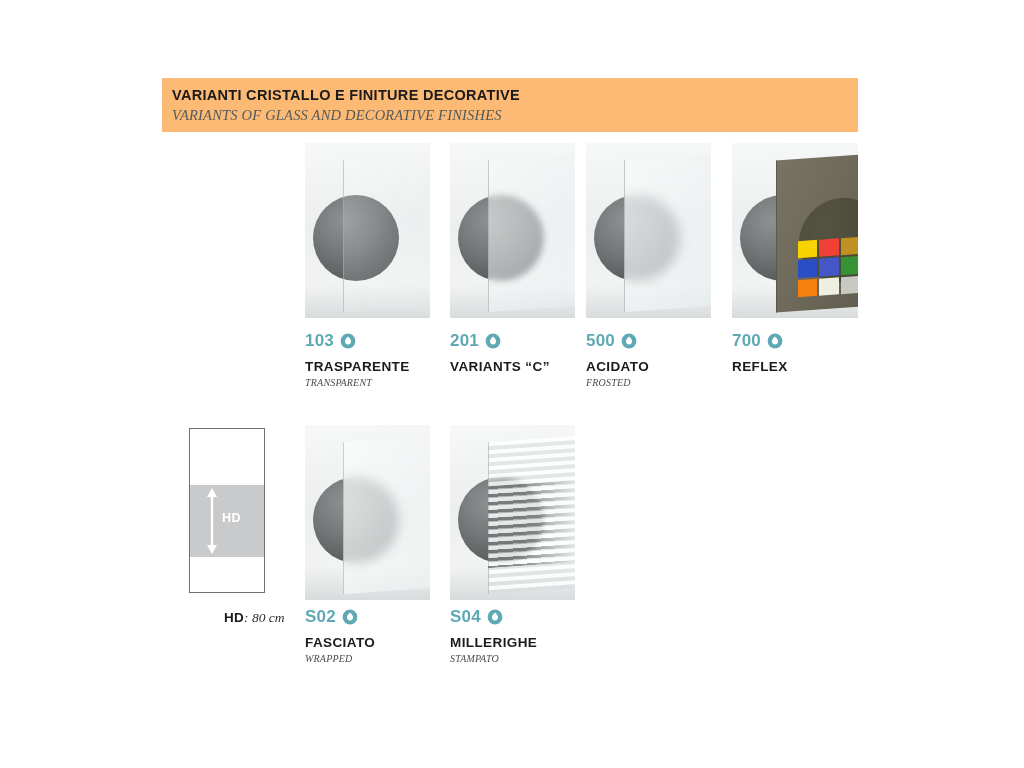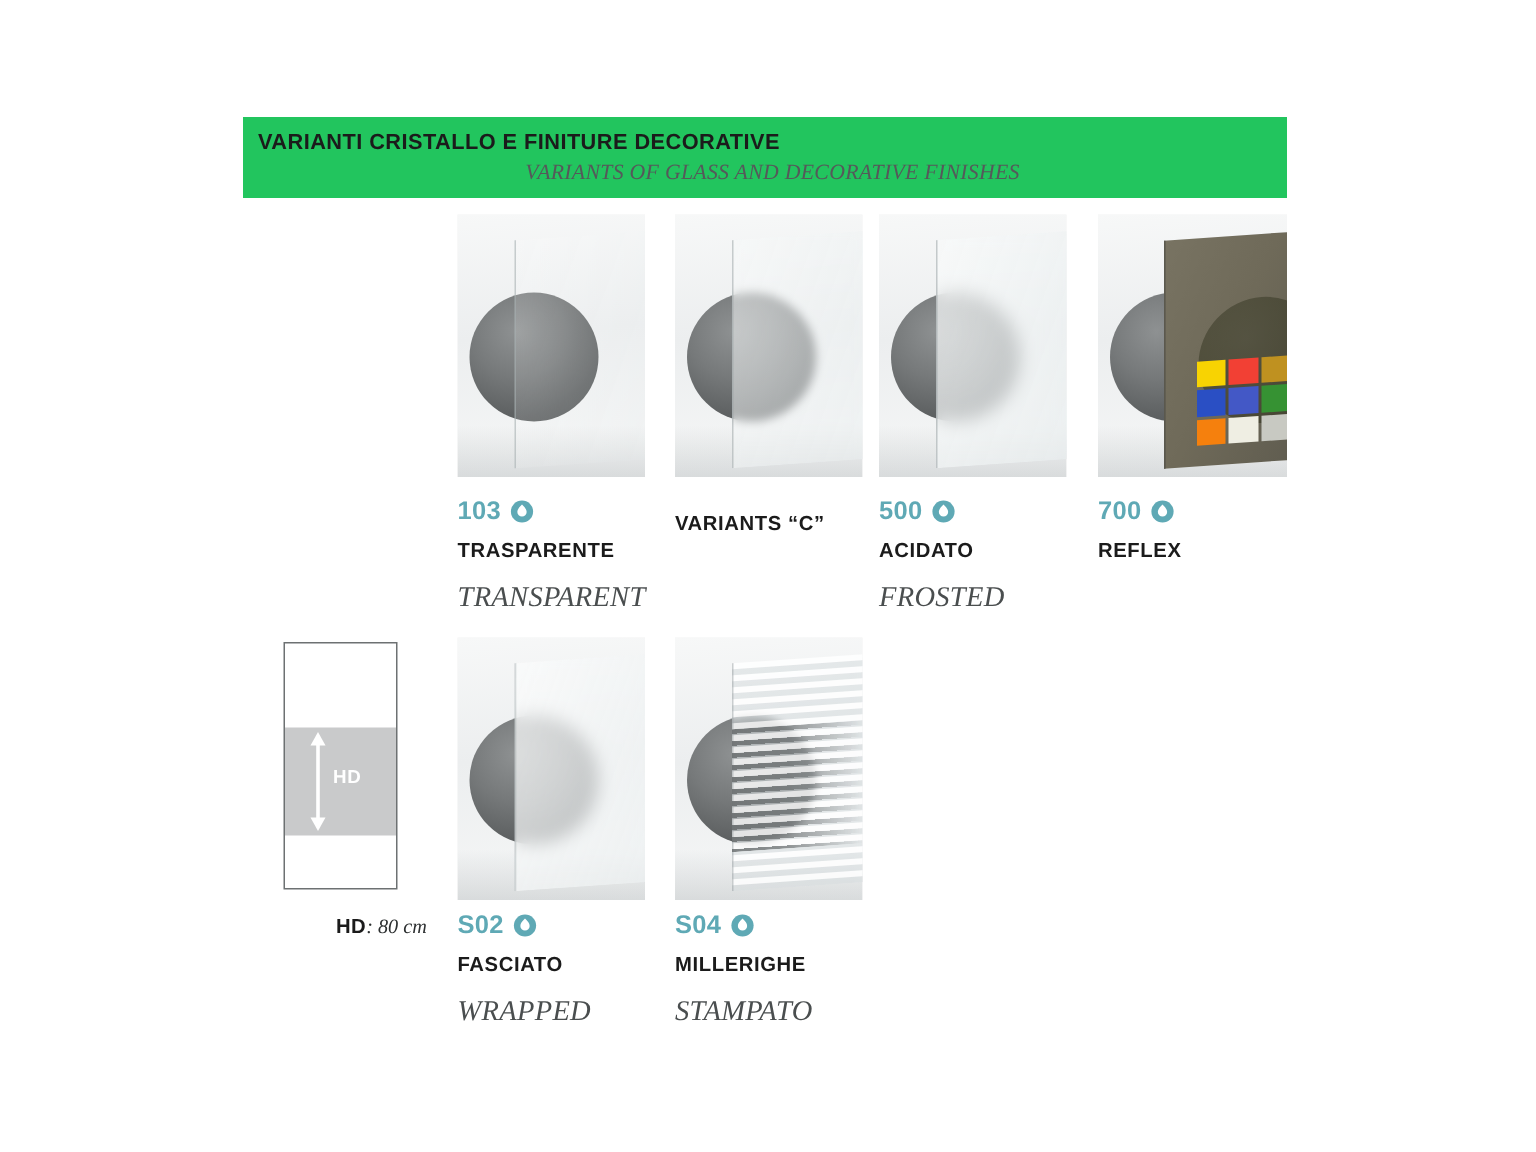--- a/index.html
+++ b/index.html
@@ -15,42 +15,41 @@
     overflow: hidden;
   }
 
   
   .header-band {
     position: absolute;
     left: 162px;
     top: 78px;
     width: 696px;
     height: 54px;
-    background: #22c55e;
+    background: #fdba74;
     box-sizing: border-box;
     padding: 8px 0 0 10px;
   }
   .header-title {
     font-family: "Liberation Sans", sans-serif;
     font-weight: bold;
     font-size: 14.5px;
     letter-spacing: 0.3px;
     color: #1b1b1b;
     line-height: 19px;
     white-space: nowrap;
   }
   .header-subtitle {
     font-family: "Liberation Serif", serif;
     font-style: italic;
     font-size: 14.5px;
     color: #55595a;
     line-height: 20px;
     letter-spacing: 0.2px;
     white-space: nowrap;
-    text-align: center;
   }
 
   
   .tile {
     position: absolute;
     width: 125px;
     height: 175px;
     overflow: hidden;
     background: #f3f4f4;
   }
@@ -231,24 +230,24 @@
     font-size: 13.5px;
     color: #1b1b1b;
     letter-spacing: 0.4px;
     margin-top: 9px;
     line-height: 16px;
     white-space: nowrap;
   }
   .name-en {
     font-family: "Liberation Serif", serif;
     font-style: italic;
-    font-size: 19px;
+    font-size: 10px;
     color: #4a4e4f;
     letter-spacing: 0.2px;
-    margin-top: 16px;
+    margin-top: 0;
     line-height: 16px;
     white-space: nowrap;
   }
 
   
   .hd-diagram {
     position: absolute;
     left: 189px;
     top: 428px;
     width: 76px;
@@ -353,20 +352,27 @@
     <svg class="drop-icon" viewBox="0 0 16 16">
       <circle cx="8" cy="8" r="7.4" fill="#5fa9b5"></circle>
       <path d="M8 3.4c1.9 1.9 3.1 3.3 3.1 4.9A3.1 3.1 0 0 1 8 11.4 3.1 3.1 0 0 1 4.9 8.3c0-1.6 1.2-3 3.1-4.9z" fill="#ffffff"></path>
     </svg>
   </div>
   <div class="name-it">TRASPARENTE</div>
   <div class="name-en">TRANSPARENT</div>
 </div>
 
 <div class="label lbl-row1" style="left:450px">
+  <div class="code-line">
+    <span class="code">201</span>
+    <svg class="drop-icon" viewBox="0 0 16 16">
+      <circle cx="8" cy="8" r="7.4" fill="#5fa9b5"></circle>
+      <path d="M8 3.4c1.9 1.9 3.1 3.3 3.1 4.9A3.1 3.1 0 0 1 8 11.4 3.1 3.1 0 0 1 4.9 8.3c0-1.6 1.2-3 3.1-4.9z" fill="#ffffff"></path>
+    </svg>
+  </div>
   <div class="name-it">VARIANTS “C”</div>
   <div class="name-en"></div>
 </div>
 
 <div class="label lbl-row1" style="left:586px">
   <div class="code-line">
     <span class="code">500</span>
     <svg class="drop-icon" viewBox="0 0 16 16">
       <circle cx="8" cy="8" r="7.4" fill="#5fa9b5"></circle>
       <path d="M8 3.4c1.9 1.9 3.1 3.3 3.1 4.9A3.1 3.1 0 0 1 8 11.4 3.1 3.1 0 0 1 4.9 8.3c0-1.6 1.2-3 3.1-4.9z" fill="#ffffff"></path>

